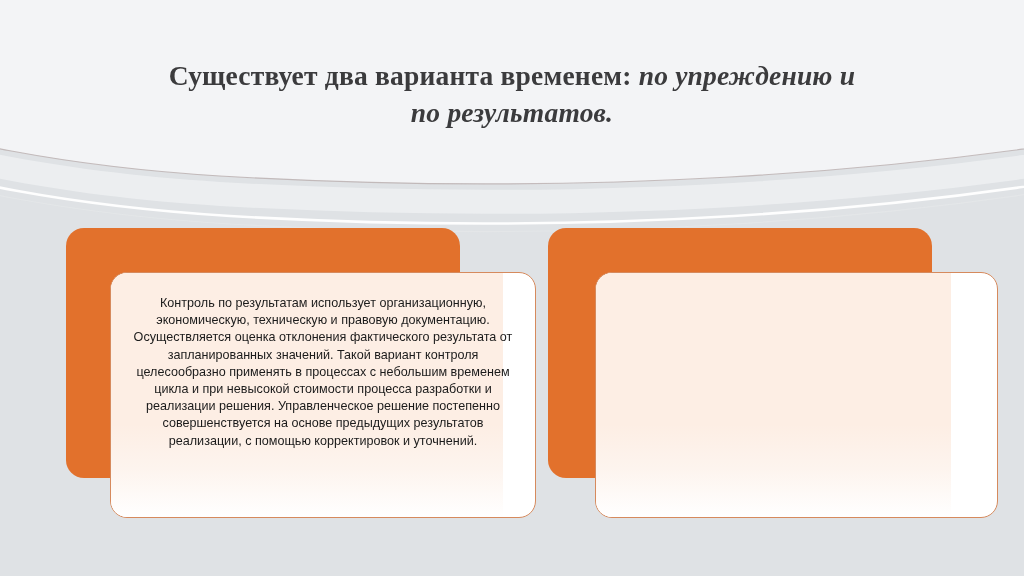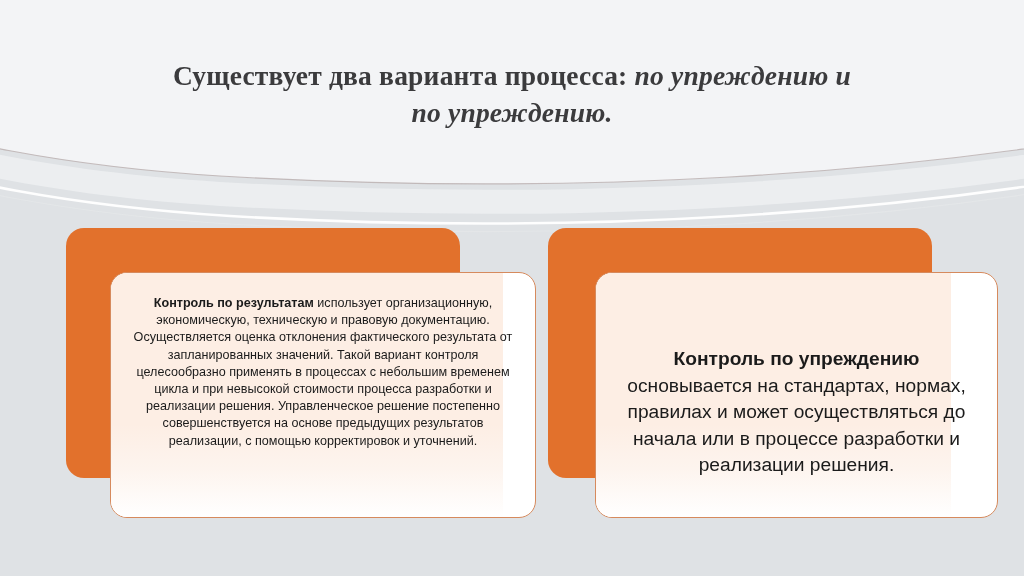--- a/index.html
+++ b/index.html
@@ -96,21 +96,21 @@
   .card-group.right .card-wash { right: 46px; }
 
   .card-text {
     position: absolute;
     left: 0;
     right: 0;
     text-align: center;
     color: #1b1b1b;
     box-sizing: border-box;
   }
-  .card-text b { font-weight: bold; }
+  .card-text b { font-weight: normal; }
 
   .card-group.left .card-text {
     top: 22px;
     padding: 0 18px;
     font-size: 12.6px;
     line-height: 17.2px;
   }
   .card-group.right .card-text {
     top: 73px;
     padding: 0 22px;
@@ -137,33 +137,32 @@
       <path d="M -140,112 C -60,140 60,166 220,176 C 560,196 900,178 1200,120" fill="none" stroke="#b9aeae" stroke-width="1.1" opacity="0.8"></path>
 
       <path d="M -140,118 C -60,146 60,172 220,182 C 560,202 900,184 1200,126 L 1200,150 C 900,208 560,226 220,206 C 60,196 -60,170 -140,142 Z" fill="#eceef0" opacity="0.95"></path>
 
       <path d="M -140,150 C -60,180 70,206 230,216 C 570,236 910,216 1200,156" fill="none" stroke="#ffffff" stroke-width="2.6" opacity="0.95"></path>
       <path d="M -140,158 C -60,188 70,214 230,224 C 570,244 910,224 1200,164" fill="none" stroke="#e6e8ea" stroke-width="1.2" opacity="0.7"></path>
     </g>
   </svg>
 
   <div class="title-block">
-    <div class="title-line"><span>Существует два варианта процесса: </span><span class="title-italic">по упреждению и</span></div>
-    <div class="title-line second"><span class="title-italic">по упреждению.</span></div>
+    <div class="title-line"><span>Существует два варианта временем: </span><span class="title-italic">по упреждению и</span></div>
+    <div class="title-line second"><span class="title-italic">по результатов.</span></div>
   </div>
 
   <div class="card-group left">
     <div class="card-back"></div>
     <div class="card-front">
       <div class="card-wash"></div>
       <div class="card-text"><b>Контроль по результатам</b><span> использует организационную, экономическую, техническую и правовую документацию. Осуществляется оценка отклонения фактического результата от запланированных значений. Такой вариант контроля целесообразно применять в процессах с небольшим временем цикла и при невысокой стоимости процесса разработки и реализации решения. Управленческое решение постепенно совершенствуется на основе предыдущих результатов реализации, с помощью корректировок и уточнений.</span></div>
     </div>
   </div>
 
   <div class="card-group right">
     <div class="card-back"></div>
     <div class="card-front">
       <div class="card-wash"></div>
-      <div class="card-text"><b>Контроль по упреждению</b><span> основывается на стандартах, нормах, правилах и может осуществляться до начала или в процессе разработки и реализации решения.</span></div>
     </div>
   </div>
 
 </div>
 
 </body></html>

